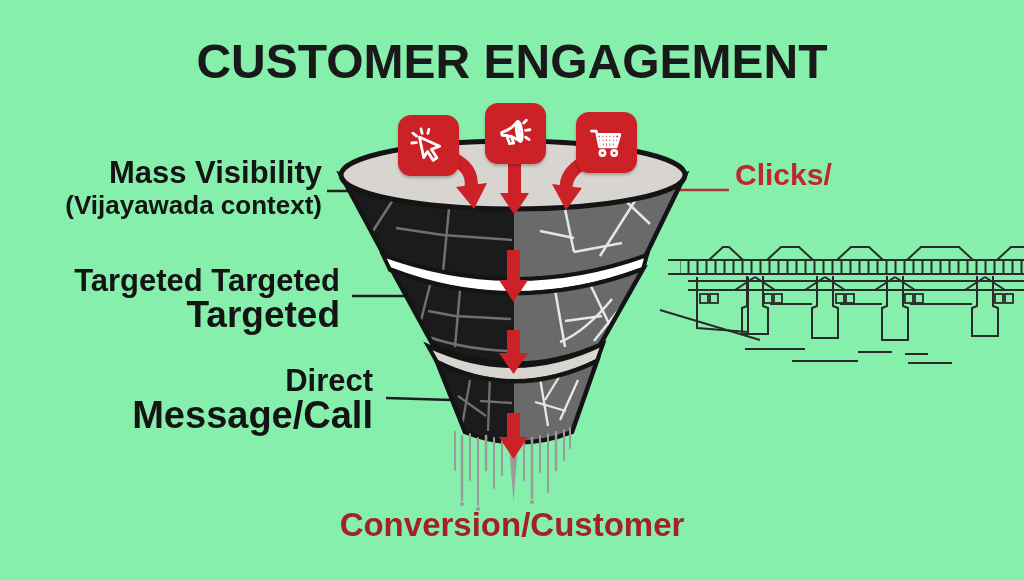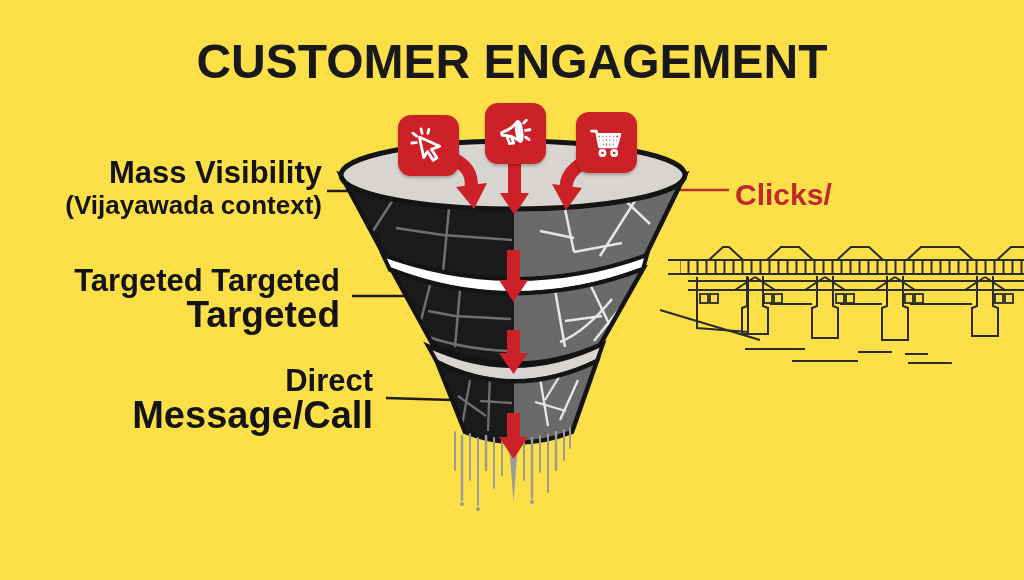--- a/index.html
+++ b/index.html
@@ -1,31 +1,31 @@
 <!DOCTYPE html>
 <html><head>
 <meta charset="utf-8">
 <style>
   html,body{margin:0;padding:0;background:#e8e8e8;}
-  #page{position:relative;width:1024px;height:580px;background:#fde047;overflow:hidden;
+  #page{position:relative;width:1024px;height:580px;background:#86efac;overflow:hidden;
         font-family:"Liberation Sans",sans-serif;color:#191919;}
   #scene{position:absolute;left:0;top:0;}
   .title{position:absolute;top:34px;left:0;width:100%;text-align:center;
          font-size:48px;font-weight:700;letter-spacing:0px;color:#191919;}
   .stage-label{position:absolute;text-align:right;font-weight:700;color:#141414;}
   .stage-label .l1{font-size:31px;line-height:34px;}
   .stage-label .l2{font-size:27px;line-height:30px;}
   #stage1{top:156px;right:702px;width:330px;}
   #stage1 .l2{font-size:26px;}
   #stage2{top:264px;right:684px;width:330px;}
   #stage2 .l2{font-size:37px;line-height:34px;}
   #stage3{top:364px;right:651px;width:330px;}
   #stage3 .l2{font-size:38px;line-height:34px;}
   .clicks-label{position:absolute;left:735px;top:158px;font-weight:700;font-size:30px;
-                line-height:34px;color:#c1282e;margin-top:20px;}
+                line-height:34px;color:#c1282e;}
   .bottom-label{position:absolute;top:506px;left:0;width:100%;text-align:center;
                 font-weight:700;font-size:33px;color:#a42227;}
   .chan-icon{position:absolute;width:61px;height:61px;border-radius:13px;background:#cd2128;
              box-shadow:0 2px 3px rgba(0,0,0,.25);display:flex;align-items:center;justify-content:center;}
   #icon-cursor{left:398px;top:115px;}
   #icon-megaphone{left:485px;top:103px;}
   #icon-cart{left:576px;top:112px;}
   .chan-icon svg{width:42px;height:42px;}
 </style>
 </head>
@@ -249,20 +249,21 @@
   </div>
   <div class="stage-label" id="stage3">
     <div class="l1">Direct</div>
     <div class="l2">Message/Call</div>
   </div>
 
   <div class="clicks-label">
     <div>Clicks/</div>
   </div>
 
+  <div class="bottom-label">Conversion/Customer</div>
 
   <div class="chan-icon" id="icon-cursor">
     <svg viewBox="0 0 24 24" fill="none" stroke="#ffffff" stroke-width="1.6" stroke-linejoin="round" stroke-linecap="round">
       <g transform="rotate(-10 12 12)">
         <path d="M7.5 6 L18 13.2 L13 14.1 L15.3 19.4 L12.9 20.4 L10.6 15 L7.9 18 Z"></path>
         <line x1="4.2" y1="3.2" x2="6" y2="5.2"></line>
         <line x1="9.2" y1="1.6" x2="9.4" y2="4.2"></line>
         <line x1="2.6" y1="8.6" x2="5.2" y2="8.8"></line>
         <line x1="13.6" y1="2.6" x2="12.6" y2="4.8"></line>
       </g>

